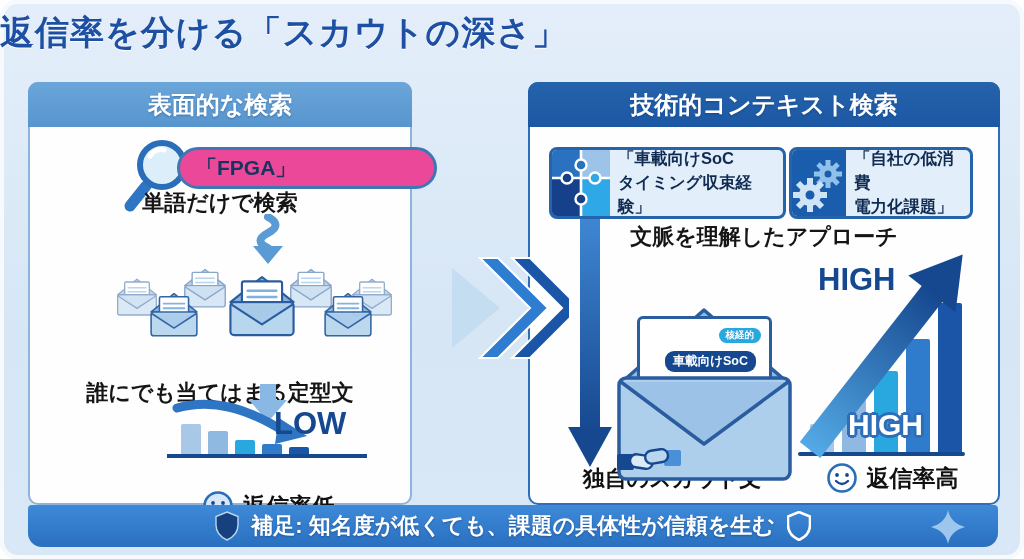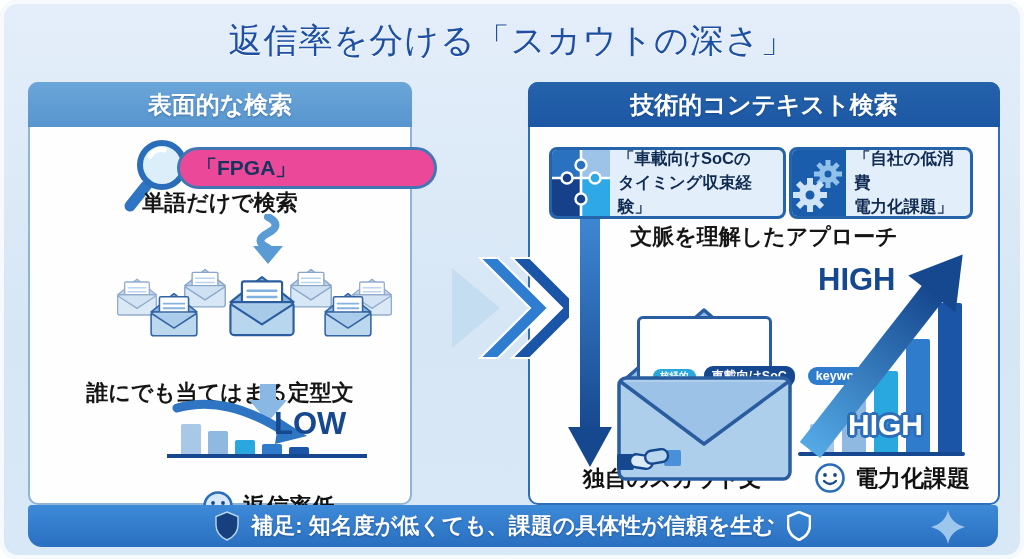--- a/index.html
+++ b/index.html
@@ -9,22 +9,22 @@
     width:1024px; height:559px; overflow:hidden;
   }
   .canvas {
     position:relative; width:1024px; height:559px;
     background:linear-gradient(180deg,#e4eefa 0%, #d6e6f5 60%, #d9e8f6 100%);
     border-radius:18px; overflow:hidden;
     box-shadow:inset 0 0 0 4px #f7fafd;
   }
   
   .title {
-    position:absolute; top:18px; left:0; width:100%;
-    text-align:center; font-size:34px; font-weight:400; color:#1d4fa3;
+    position:absolute; top:10px; left:0; width:100%;
+    font-size:34px; font-weight:700; color:#1d4fa3;
     letter-spacing:1px; text-shadow:0 1px 0 #ffffff;
   }
   
   .panel { position:absolute; top:82px; height:423px; background:#fefefe; border-radius:10px; }
   .panel-left  { left:28px;  width:384px; border:2px solid #8fb4da; }
   .panel-right { left:528px; width:472px; border:2px solid #2e6db8; }
   .panel-header {
     position:absolute; top:-2px; left:-2px; right:-2px; height:45px;
     border-radius:10px 10px 0 0; display:flex; align-items:center; justify-content:center;
     color:#fff; font-size:24px; font-weight:800; text-shadow:0 1px 2px rgba(0,40,90,.35);
@@ -74,21 +74,21 @@
   .tag-text { flex:1; display:flex; flex-direction:column; justify-content:center;
               padding:4px 8px; font-size:16.5px; font-weight:800; color:#0f2b52; line-height:1.45; }
 
   .vert-arrow { position:absolute; left:36px; top:135px; }
 
   .big-env { position:absolute; left:87px; top:218px; width:175px; height:180px; }
   .big-env svg { position:absolute; left:0; }
   .letter {
     position:absolute; left:20px; top:14px; width:135px; height:120px;
     background:#fff; border:3px solid #2a5d9f; border-radius:6px;
-    padding:9px 8px; display:flex; gap:8px; z-index:2;
+    padding:9px 8px; display:flex; flex-direction:column; gap:8px; z-index:2;align-items:flex-end;
   }
   .letter-row { display:flex; align-items:center; gap:5px; }
   .lline { height:3px; background:#7fb0de; border-radius:2px; flex:1; }
   .lline.short { flex:0 0 60%; margin:0 auto; }
   .pill { color:#fff; font-weight:700; border-radius:9px; white-space:nowrap; }
   .pill-cyan { background:#29a8e0; font-size:9.5px; padding:1px 7px; }
   .pill-navy { background:#16488f; font-size:12.5px; padding:2px 8px; }
   .pill-blue { background:#2f7ccd; font-size:12.5px; padding:2px 8px; }
   .env-front { top:58px; z-index:3; }
   .handshake { position:absolute; right:-14px; bottom:2px; z-index:4; }
@@ -231,21 +231,21 @@
           <rect x="29" y="28" width="29" height="38" fill="#2fa8e8"></rect>
           <line x1="29" y1="0" x2="29" y2="66" stroke="#ffffff" stroke-width="2.6"></line>
           <line x1="0" y1="28" x2="58" y2="28" stroke="#ffffff" stroke-width="2.6"></line>
           <circle cx="29" cy="15" r="5.5" fill="#2a72c0" stroke="#ffffff" stroke-width="2.4"></circle>
           <circle cx="15" cy="28" r="5.5" fill="#16418a" stroke="#ffffff" stroke-width="2.4"></circle>
           <circle cx="43" cy="28" r="5.5" fill="#2fa8e8" stroke="#ffffff" stroke-width="2.4"></circle>
           <circle cx="29" cy="49" r="5.5" fill="#16418a" stroke="#ffffff" stroke-width="2.4"></circle>
         </svg>
       </div>
       <div class="tag-text">
-        <span>「車載向けSoCの</span>
+        <span>「車載向けSoC</span>
         <span>タイミング収束経験」</span>
       </div>
     </div>
 
     <div class="tag-unit tag-unit-2">
       <div class="tag-icon-cell">
         <svg width="54" height="66" viewBox="0 0 54 66">
           <g stroke="#8fc1ea" stroke-width="5">
             <line x1="36" y1="10" x2="36" y2="38"></line>
               <line x1="22" y1="24" x2="50" y2="24"></line>
@@ -341,21 +341,21 @@
     <div class="high-top">HIGH</div>
     <div class="high-bottom">HIGH</div>
 
     <div class="result-row result-right">
       <svg width="32" height="32" viewBox="0 0 32 32">
         <circle cx="16" cy="16" r="13.5" fill="#ffffff" stroke="#2a6db8" stroke-width="2.6"></circle>
         <circle cx="11" cy="13" r="1.9" fill="#16488f"></circle>
         <circle cx="21" cy="13" r="1.9" fill="#16488f"></circle>
         <path d="M10,19 Q16,25 22,19" fill="none" stroke="#16488f" stroke-width="2.4" stroke-linecap="round"></path>
       </svg>
-      <span class="result-text">電力化課題</span>
+      <span class="result-text">返信率高</span>
     </div>
   </section>
 
   <footer class="footer">
     <svg width="24" height="30" viewBox="0 0 24 30">
       <path d="M12,1 L23,5.5 V14 Q23,24 12,29 Q1,24 1,14 V5.5 Z" fill="#16407e" stroke="#bcd6ef" stroke-width="1.4"></path>
     </svg>
     <span class="footer-note">補足: 知名度が低くても、課題の具体性が信頼を生む</span>
     <svg width="24" height="30" viewBox="0 0 24 30">
       <path d="M12,1 L23,5.5 V14 Q23,24 12,29 Q1,24 1,14 V5.5 Z" fill="none" stroke="#ffffff" stroke-width="2.6"></path>

